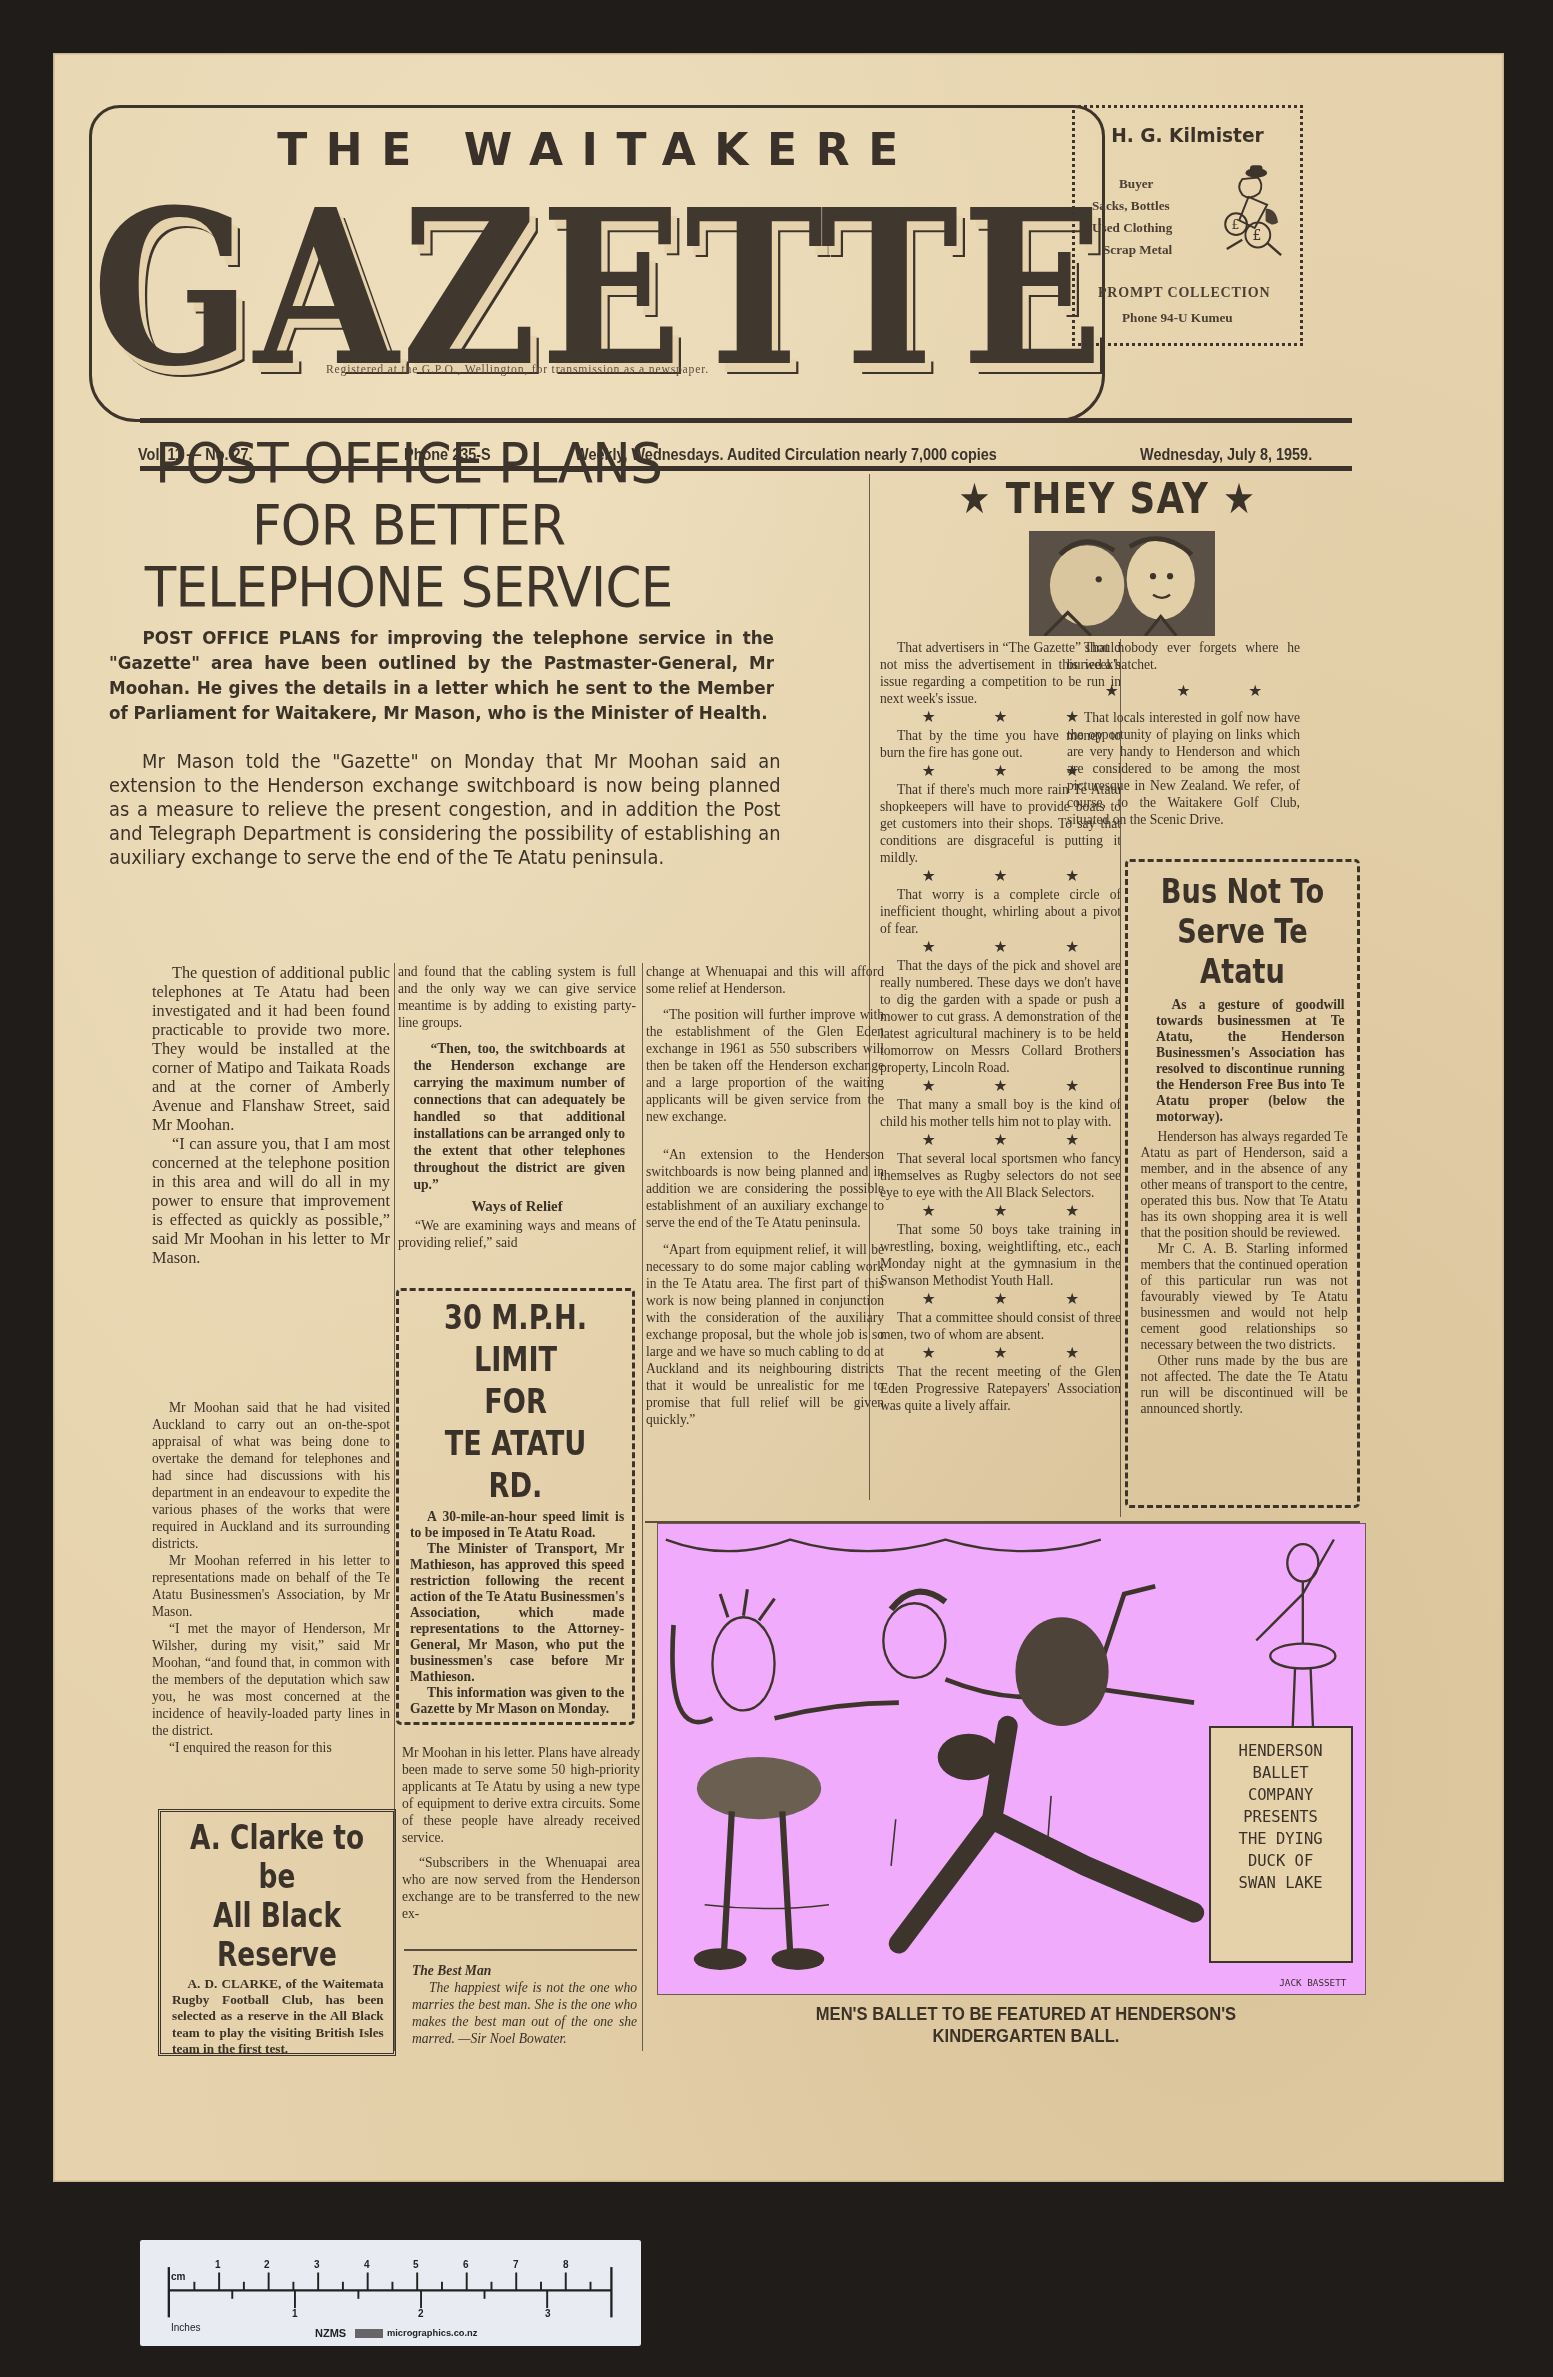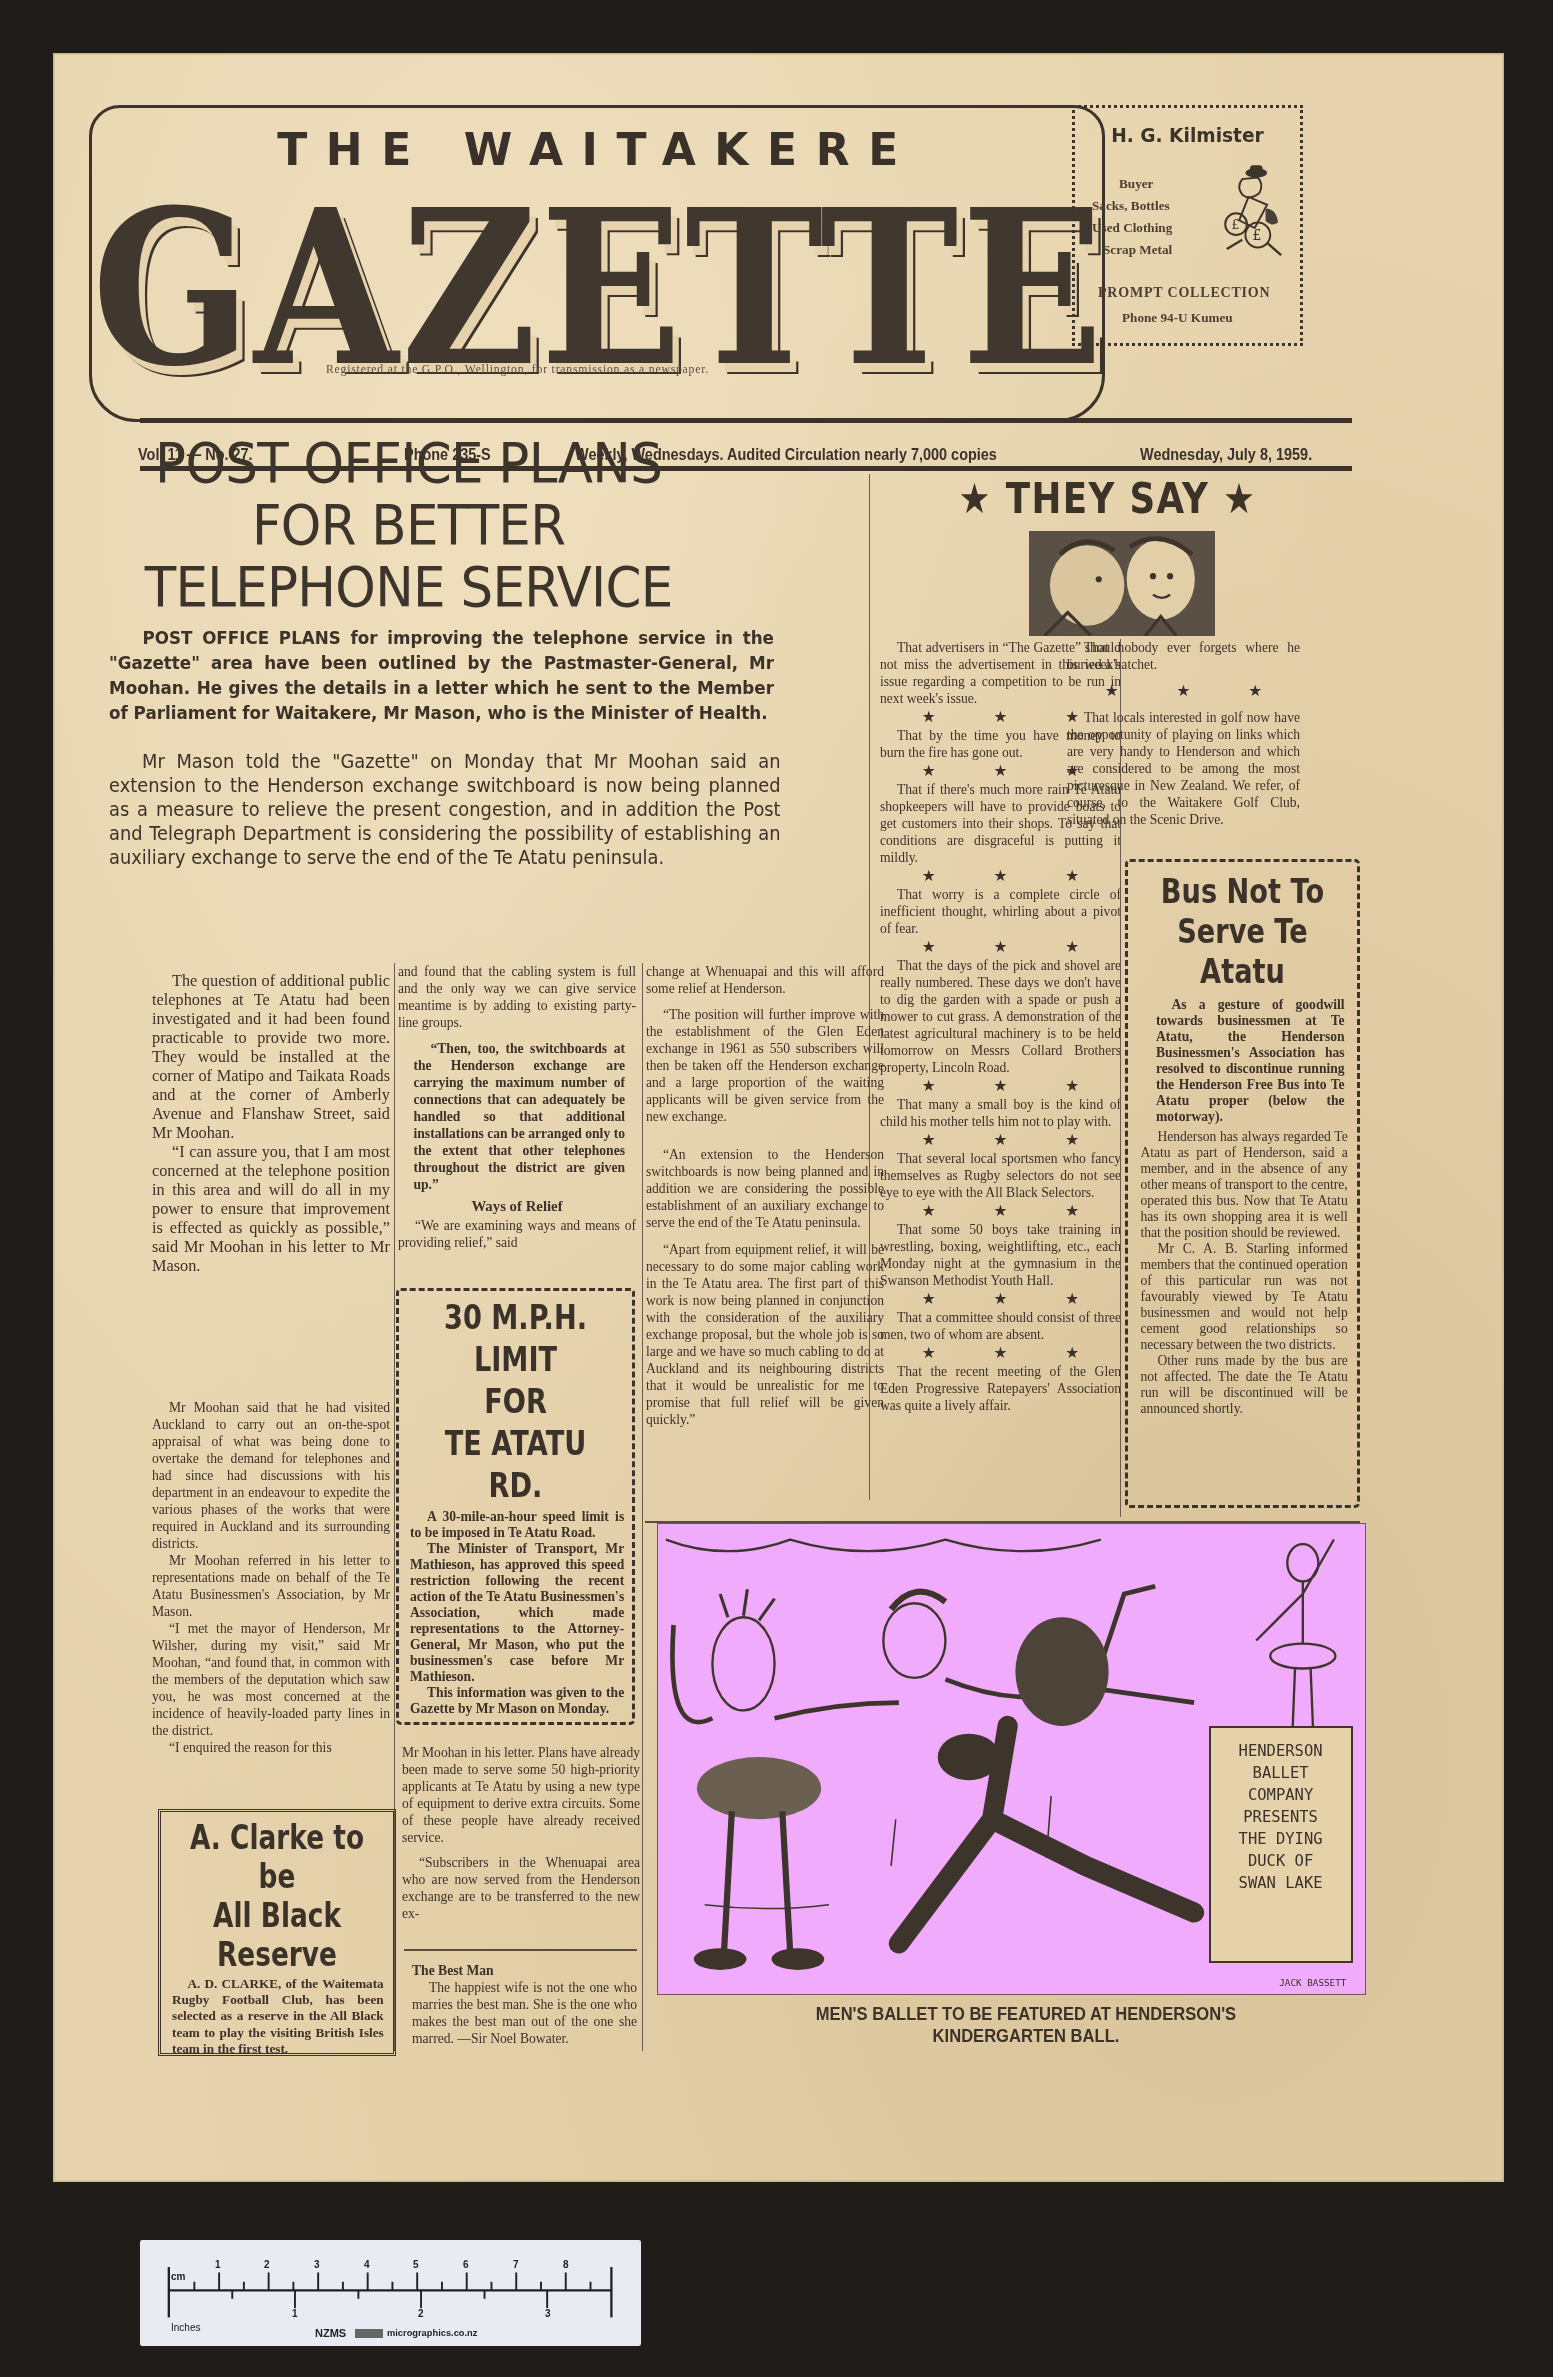--- a/index.html
+++ b/index.html
@@ -54,21 +54,21 @@
     transform:scaleX(0.93); transform-origin:left top; text-indent:36px;
   }
   .lead2 {
     left:109px; top:750px; width:730px; font-family:"DejaVu Sans", sans-serif; font-size:19.4px; line-height:24px; text-align:justify;
     transform:scaleX(0.92); transform-origin:left top; text-indent:36px;
   }
   .col {
     font-size:13.6px; line-height:17px; text-align:justify; hyphens:auto;
   }
   .col p { margin:0; text-indent:17px; }
-  .col-big { font-size:16.3px; line-height:19px;margin-top:8px; }
+  .col-big { font-size:16.3px; line-height:19px; }
   .col-big p { margin:0; text-indent:20px; }
   .bold { font-weight:bold; }
   .vrule { background:#6a5c4c; width:1.2px; }
   .hrule { background:#5a4d40; height:1.6px; }
   .subhead { text-align:center; font-weight:bold; font-size:14.8px; margin:4.7px 0 1.6px 0; }
   .box-wavy {
     border:3.9px dashed #3d342b; border-radius:4.7px;
   }
   .box-double { border:3.1px double #3d342b; }
   .box-title { text-align:center; font-family:"DejaVu Sans", sans-serif; font-weight:bold; color:#3b322a; transform:scaleX(0.8); }
@@ -178,21 +178,21 @@
     <p>The Minister of Transport, Mr Mathieson, has approved this speed restriction following the recent action of the Te Atatu Businessmen's Association, which made representations to the Attorney-General, Mr Mason, who put the businessmen's case before Mr Mathieson.</p>
     <p>This information was given to the Gazette by Mr Mason on Monday.</p>
   </div>
 </div>
 
 <div class="abs col" style="left:402px;top:1744px;width:238px;">
   <p style="text-indent:0;">Mr Moohan in his letter. Plans have already been made to serve some 50 high-priority applicants at Te Atatu by using a new type of equipment to derive extra circuits. Some of these people have already received service.</p>
   <p style="margin-top:7.8px;">“Subscribers in the Whenuapai area who are now served from the Henderson exchange are to be transferred to the new ex-</p>
 </div>
 <div class="abs hrule" style="left:404px;top:1949px;width:233px;"></div>
-<div class="abs col" style="left:412px;top:1962px;width:225px;">
+<div class="abs col" style="left:412px;top:1962px;width:225px;font-style:italic;">
   <div class="bold" style="font-size:13.6px;">The Best Man</div>
   <p>The happiest wife is not the one who marries the best man. She is the one who makes the best man out of the one she marred. —Sir Noel Bowater.</p>
 </div>
 <div class="abs vrule" style="left:642px;top:963px;height:1088px;"></div>
 
 <div class="abs col" style="left:646px;top:963px;width:238px;">
   <p style="text-indent:0;">change at Whenuapai and this will afford some relief at Henderson.</p>
   <p style="margin-top:9.3px;">“The position will further improve with the establishment of the Glen Eden exchange in 1961 as 550 subscribers will then be taken off the Henderson exchange and a large proportion of the waiting applicants will be given service from the new exchange.</p>
   <p style="margin-top:21px;">“An extension to the Henderson switchboards is now being planned and in addition we are considering the possible establishment of an auxiliary exchange to serve the end of the Te Atatu peninsula.</p>
   <p style="margin-top:9.3px;">“Apart from equipment relief, it will be necessary to do some major cabling work in the Te Atatu area. The first part of this work is now being planned in conjunction with the consideration of the auxiliary exchange proposal, but the whole job is so large and we have so much cabling to do at Auckland and its neighbouring districts that it would be unrealistic for me to promise that full relief will be given quickly.”</p>

